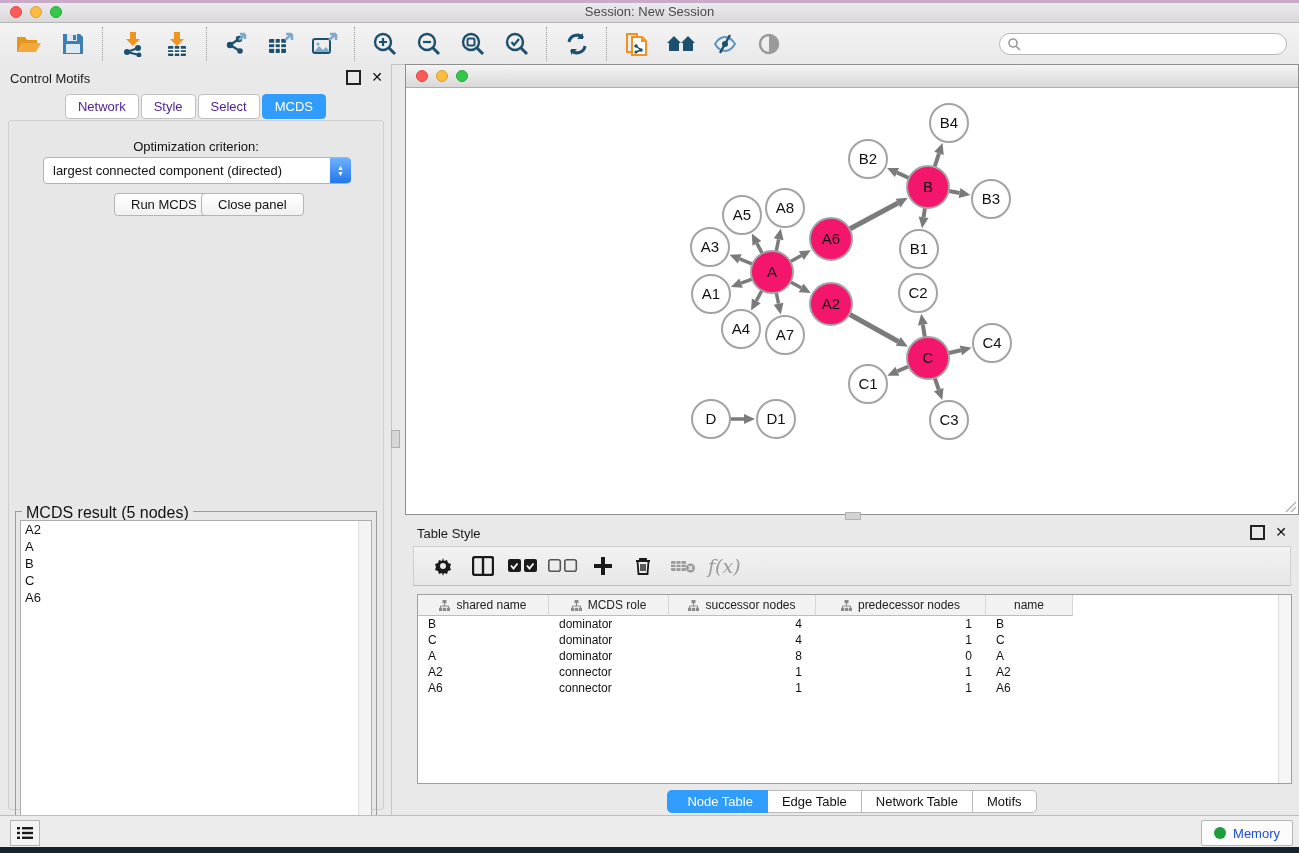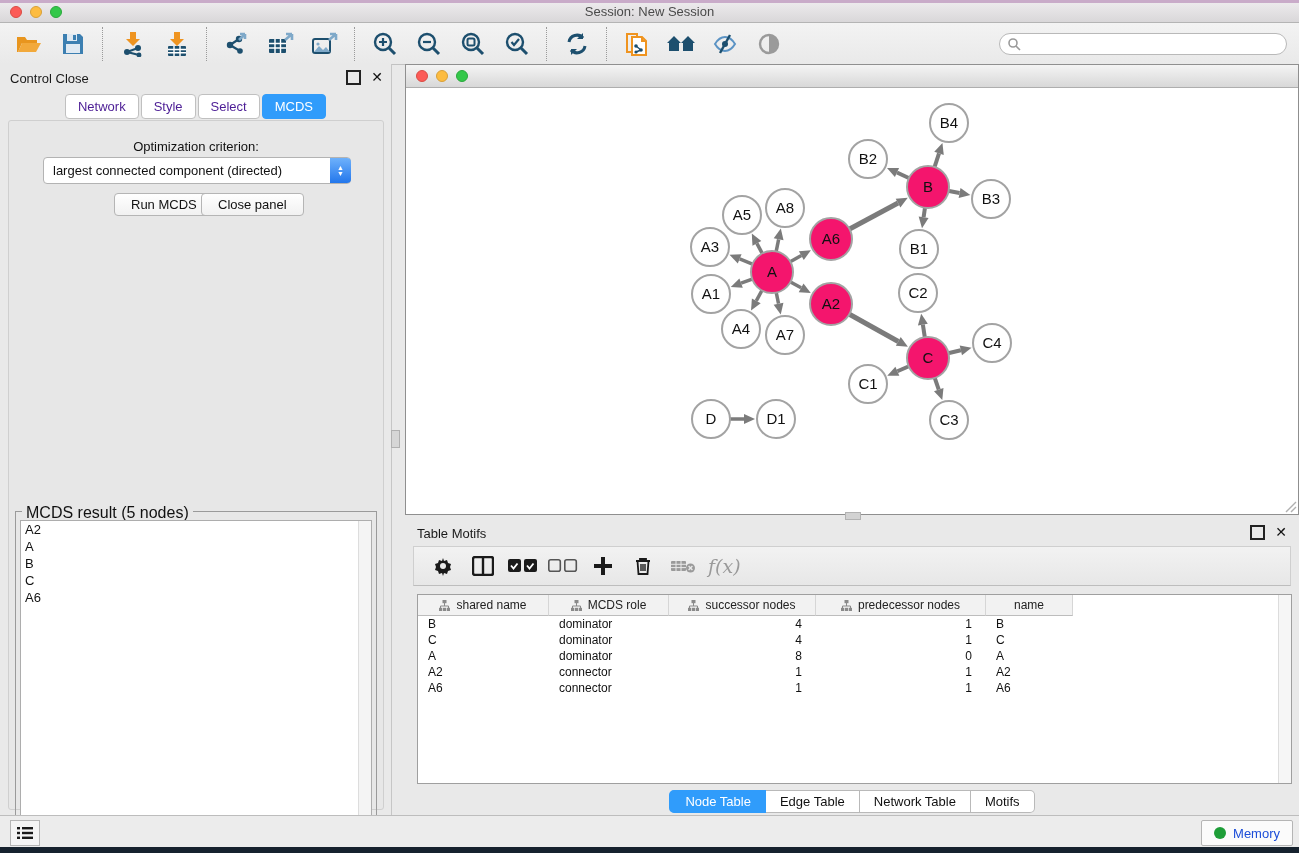--- a/index.html
+++ b/index.html
@@ -70,21 +70,21 @@
   #data-table{position:absolute;left:12px;top:74px;width:873px;height:188px;background:#fff;border:1px solid #9f9f9f;overflow:hidden;}
   #data-table .vsb{position:absolute;right:0;top:0;width:12px;height:100%;background:#f6f6f6;border-left:1px solid #dcdcdc;}
   .thead{display:flex;height:21px;}
   .th{background:#f2f2f2;border-right:1px solid #d6d6d6;border-bottom:1px solid #bdbdbd;display:flex;align-items:center;justify-content:center;gap:6px;font-size:12px;color:#222;box-sizing:border-box;}
   .trow{display:flex;height:16px;align-items:center;}
   .td{font-size:12px;color:#111;box-sizing:border-box;white-space:nowrap;}
   .td.l{padding-left:10px;text-align:left;}
   .td.r{padding-right:14px;text-align:right;}
   #tp-tabs{position:absolute;left:0;top:270px;width:100%;display:flex;justify-content:center;}
   .tp-tab{padding:3px 14px;font-size:13px;background:#fff;border:1px solid #b9b9b9;border-left:none;color:#111;cursor:pointer;}
-  .tp-tab:first-child{border-left:2px solid #14532d;border-radius:5px 0 0 5px;}
+  .tp-tab:first-child{border-left:6px solid #14532d;border-radius:5px 0 0 5px;}
   .tp-tab:last-child{border-radius:0 5px 5px 0;}
   .tp-tab.selected{background:#309cfb;border-color:#309cfb;color:#fff;}
 
   
   #statusbar{left:0;top:815px;width:1299px;height:32px;background:#ececec;border-top:1px solid #bdbdbd;}
   #list-btn{position:absolute;left:10px;top:4px;width:28px;height:24px;background:#f4f4f4;border:1px solid #b5b5b5;display:flex;align-items:center;justify-content:center;cursor:pointer;}
   #memory-btn{position:absolute;right:6px;top:4px;height:24px;background:#fbfbfb;border:1px solid #b5b5b5;border-radius:2px;display:flex;align-items:center;gap:7px;padding:0 12px;font-size:13px;color:#1d4ed8;cursor:pointer;}
   #memory-dot{width:12px;height:12px;border-radius:50%;background:#1e9e38;}
   #desktop-strip{left:0;top:847px;width:1299px;height:6px;background:#16222e;}
 </style>
@@ -251,21 +251,21 @@
       <svg width="14" height="14" viewBox="0 0 14 14">
           <circle cx="6" cy="6" r="4" fill="none" stroke="#9a9a9a" stroke-width="1.6"></circle>
           <path d="M9 9l4 4" stroke="#9a9a9a" stroke-width="1.6"></path>
         </svg>
       <input id="search-input" type="text" placeholder="" style="">
     </div>
   </div>
 
   <div id="control-panel" class="abs">
     <div id="cp-header">
-      <span id="cp-title">Control Close</span>
+      <span id="cp-title">Control Motifs</span>
       <span class="win-btns">
         <span class="float-btn"></span>
         <span class="close-btn">✕</span>
       </span>
     </div>
     <div id="cp-tabs">
       <div class="cp-tab">Network</div>
       <div class="cp-tab">Style</div>
       <div class="cp-tab">Select</div>
       <div class="cp-tab selected">MCDS</div>
@@ -389,21 +389,21 @@
     <svg id="resize-grip" width="14" height="14" viewBox="0 0 14 14">
         <path d="M13 3L3 13M13 8L8 13M13 13h0" stroke="#b0b0b0" stroke-width="1.4"></path>
       </svg>
   </div>
 
   <div id="h-divider" class="abs">
     <div class="handle"></div>
   </div>
 
   <div id="table-panel" class="abs">
-    <span id="tp-title">Table Motifs</span>
+    <span id="tp-title">Table Style</span>
     <span class="win-btns" style="top:5px;right:12px;">
       <span class="float-btn"></span>
       <span class="close-btn">✕</span>
     </span>
     <div id="tp-toolbar">
       <span class="ticon">
         <svg width="20" height="20" viewBox="0 0 20 20">
             <path d="M10 2l1 3 3-1 1 3 3 1-1 3 1 3-3 1-1 3-3-1-1 3-1-3-3 1-1-3-3-1 1-3-1-3 3-1 1-3 3 1z" fill="#1a1a1a"></path>
             <circle cx="10" cy="10" r="3" fill="#e9e9e9"></circle>
           </svg>

